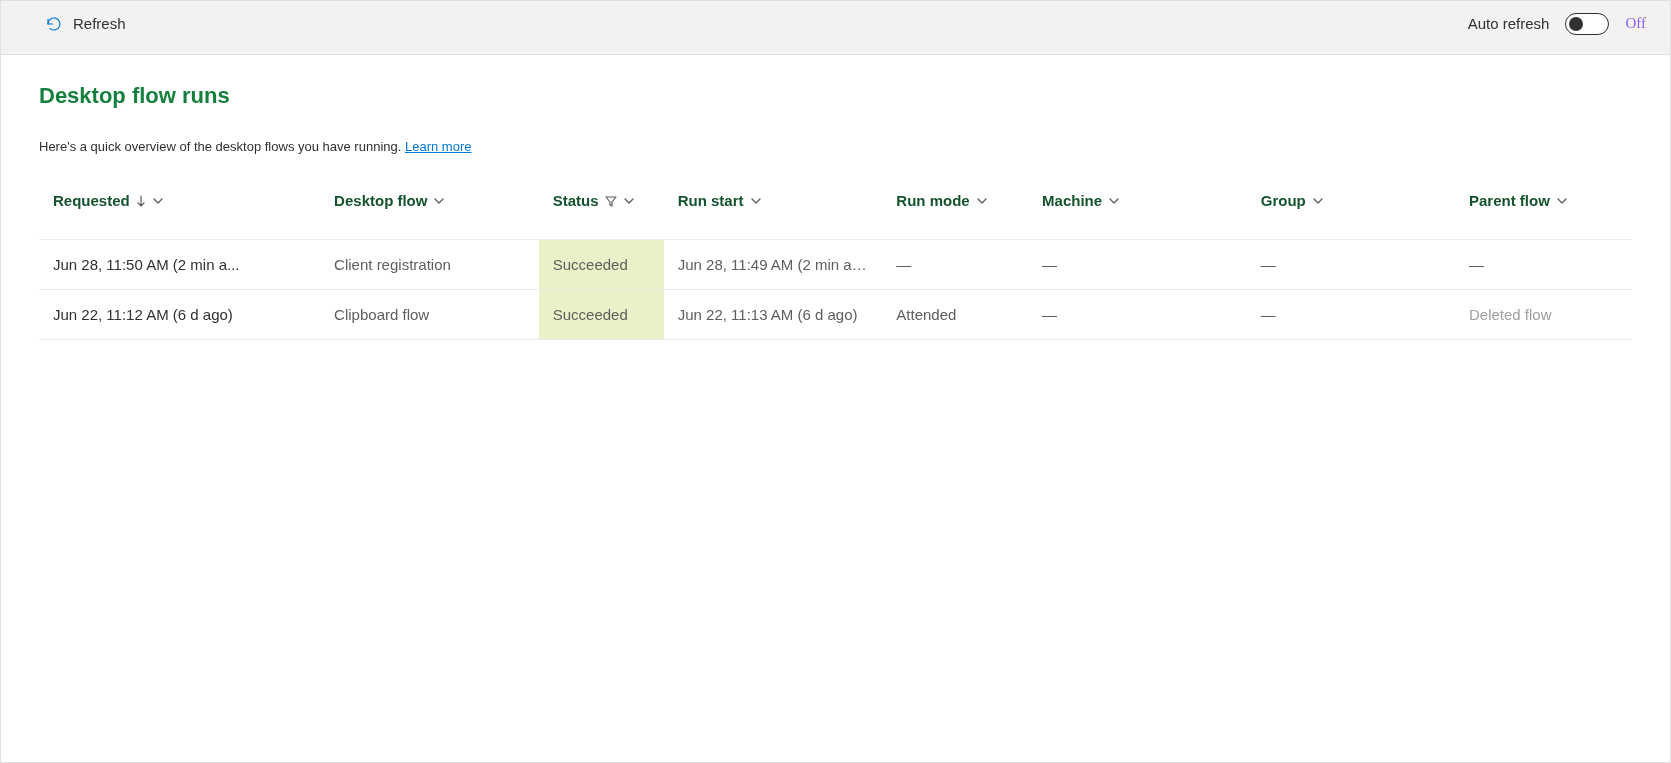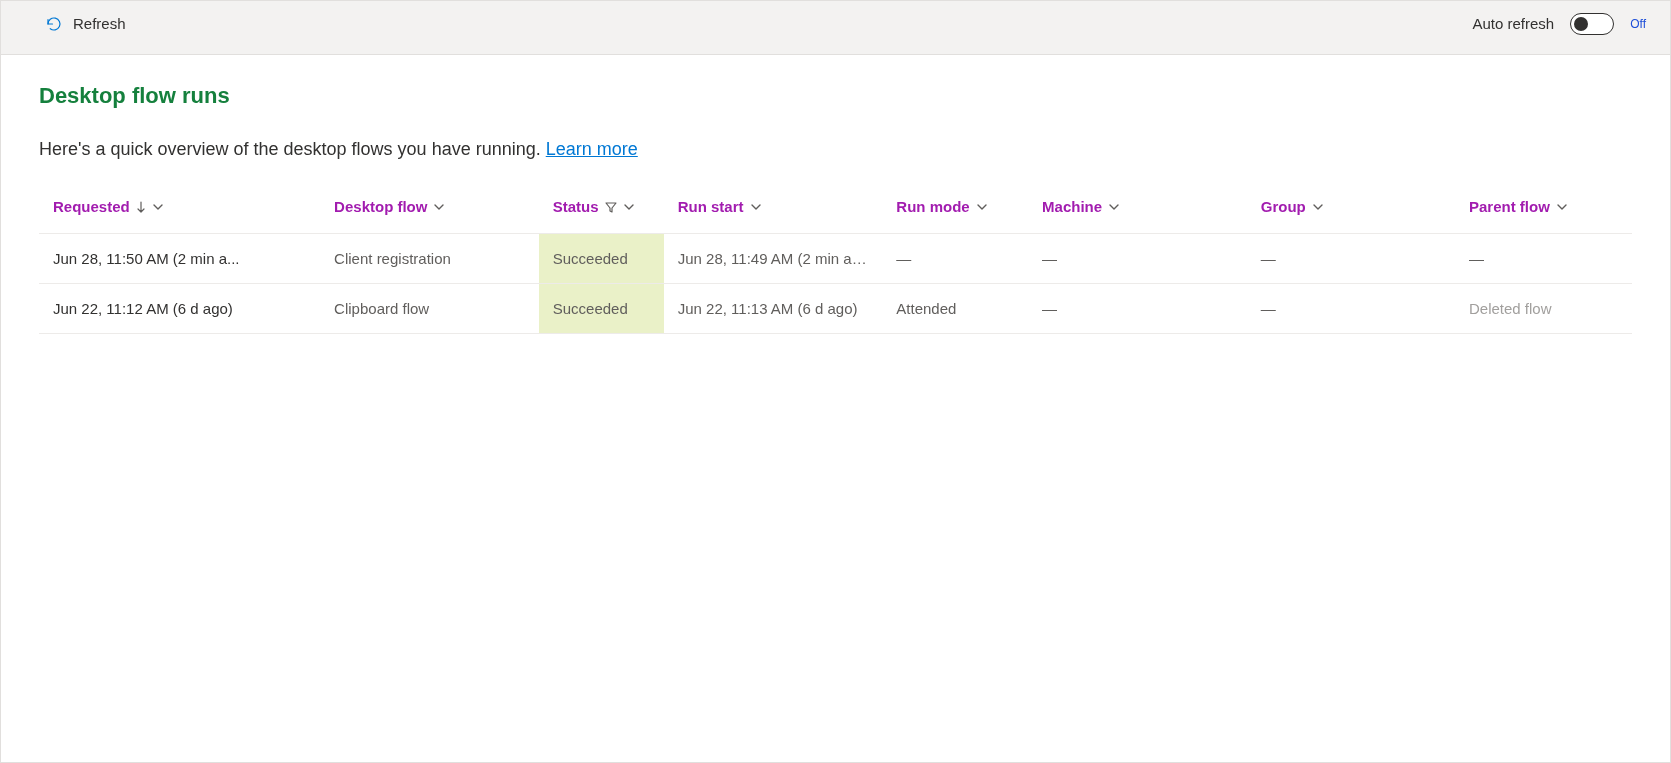--- a/index.html
+++ b/index.html
@@ -29,21 +29,21 @@
     cursor: pointer;
   }
   .refresh-icon svg { display: block; }
   .refresh-label { font-size: 15px; color: #323130; }
   .toolbar-right {
     display: flex;
     align-items: center;
     gap: 16px;
   }
   .toggle-label-left { font-size: 15px; color: #323130; margin-left: 8px; }
-  .toggle-label-right { font-size: 12px; color: #1d4ed8; }
+  .toggle-label-right { font-size: 15px; color: #8b5cf6; font-family: Liberation Serif, serif; }
   .toggle-switch {
     width: 44px;
     height: 22px;
     border-radius: 11px;
     background: #fff;
     border: 1px solid #323130;
     position: relative;
     cursor: pointer;
   }
   .toggle-knob {
@@ -58,40 +58,40 @@
   .content {
     padding: 28px 38px;
   }
   .page-title {
     font-size: 22px;
     font-weight: 700;
     color: #15803d;
     margin-bottom: 30px;
   }
   .page-subtitle {
-    font-size: 18px;
+    font-size: 13px;
     color: #323130;
     margin-bottom: 26px;
   }
   .learn-link {
     color: #0078d4;
     text-decoration: underline;
     cursor: pointer;
   }
   table {
     width: 100%;
     border-collapse: collapse;
     table-layout: fixed;
   }
   thead th {
     text-align: left;
     font-weight: 600;
     font-size: 15px;
-    color: #a21caf;
-    padding: 12px 14px 18px;
+    color: #14532d;
+    padding: 12px 14px 30px;
     border-bottom: 1px solid #edebe9;
     white-space: nowrap;
   }
   thead th .header-inner {
     display: inline-flex;
     align-items: center;
     gap: 6px;
     cursor: pointer;
   }
   .chevron-icon, .sort-icon, .filter-icon { display: inline-flex; }

